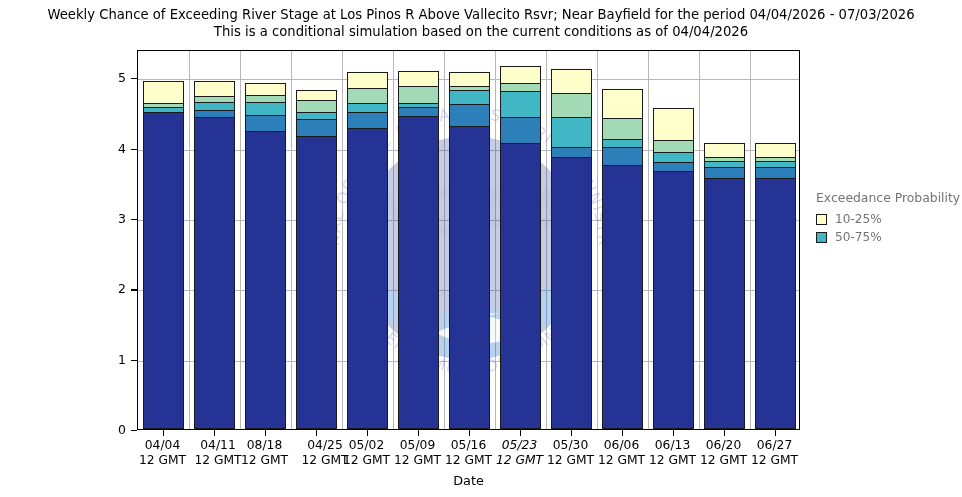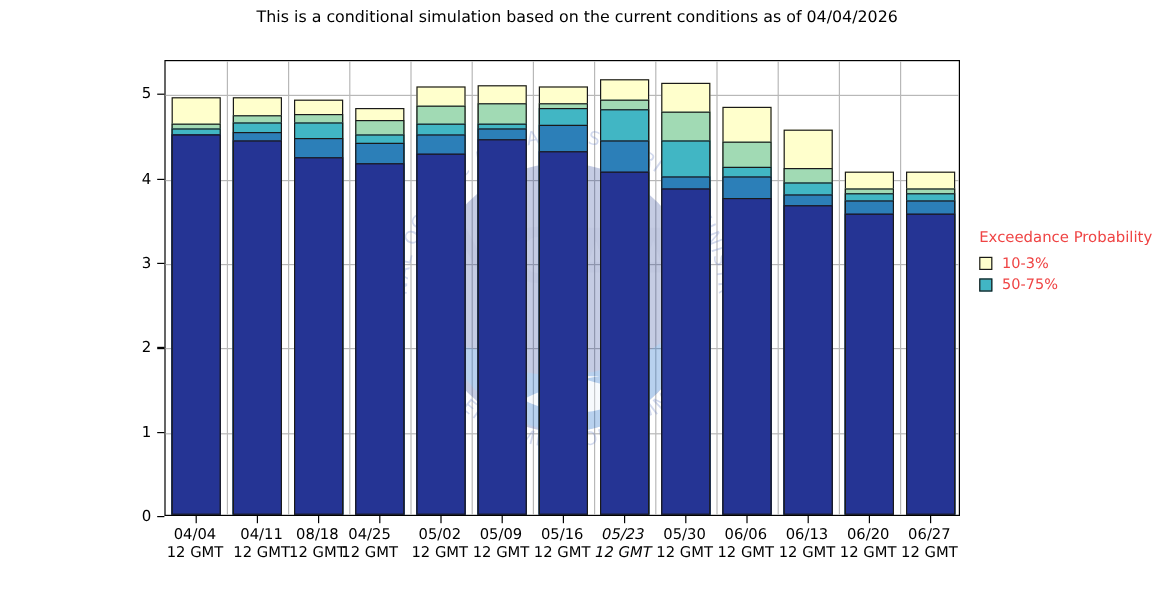--- a/index.html
+++ b/index.html
@@ -71,36 +71,37 @@
     text-align:center;width:90px;white-space:nowrap;
   }
   .xlabel{
     position:absolute;left:137px;width:663px;top:473px;
     text-align:center;font-size:12.8px;color:#000;
   }
 
   
   .legend{
     position:absolute;left:816px;top:190px;width:146px;
-    font-size:12.1px;color:#ef4444;
+    font-size:12.1px;color:#737373;
   }
   .legend-title{margin:0 0 5px 0;font-size:12.4px;white-space:nowrap;}
   .legend-row{display:flex;align-items:center;height:18px;}
   .legend-swatch{
     width:11px;height:11px;margin-right:8px;
     border:1px solid #1a1a1a;box-sizing:border-box;flex:none;
   }
   .legend-lab{white-space:nowrap;}
 </style>
 </head>
 <body>
 
 <div id="root">
 
   <div class="title-block">
+    <div>Weekly Chance of Exceeding River Stage at Los Pinos R Above Vallecito Rsvr; Near Bayfield for the period 04/04/2026 - 07/03/2026</div>
     <div>This is a conditional simulation based on the current conditions as of 04/04/2026</div>
   </div>
 
   <div class="axes">
     <div class="gridlines" id="gridlines">
         <div class="gl-h" style="top: 309.63px;"></div>
         <div class="gl-h" style="top: 239.259px;"></div>
         <div class="gl-h" style="top: 168.889px;"></div>
         <div class="gl-h" style="top: 98.5185px;"></div>
         <div class="gl-h" style="top: 28.1481px;"></div>
@@ -257,21 +258,21 @@
       <div class="xtick-lab" style="left: 173px;">
         <div>04/11</div>
         <div>12 GMT</div>
       </div>
       <div class="xtick" style="left: 264.5px;"></div>
       <div class="xtick-lab" style="left: 219.5px;">
         <div>08/18</div>
         <div>12 GMT</div>
       </div>
       <div class="xtick" style="left: 315.5px;"></div>
-      <div class="xtick-lab" style="left: 263px;">
+      <div class="xtick-lab" style="left: 280px;">
         <div>04/25</div>
         <div>12 GMT</div>
       </div>
       <div class="xtick" style="left: 366.5px;"></div>
       <div class="xtick-lab" style="left: 321.5px;">
         <div>05/02</div>
         <div>12 GMT</div>
       </div>
       <div class="xtick" style="left: 417.5px;"></div>
       <div class="xtick-lab" style="left: 372.5px;">
@@ -307,27 +308,28 @@
       <div class="xtick-lab" style="left: 678.5px;">
         <div>06/20</div>
         <div>12 GMT</div>
       </div>
       <div class="xtick" style="left: 774.5px;"></div>
       <div class="xtick-lab" style="left: 729.5px;">
         <div>06/27</div>
         <div>12 GMT</div>
       </div>
     </div>
+  <div class="xlabel">Date</div>
 
   <div class="legend">
     <div class="legend-title">Exceedance Probability</div>
     <div id="legend-rows">
         <div class="legend-row">
           <span class="legend-swatch" style="background: rgb(255, 255, 204);"></span>
-          <span class="legend-lab">10-3%</span>
+          <span class="legend-lab">10-25%</span>
         </div>
         <div class="legend-row">
           <span class="legend-swatch" style="background: rgb(65, 182, 196);"></span>
           <span class="legend-lab">50-75%</span>
         </div>
       </div>
   </div>
 
 </div>
 

